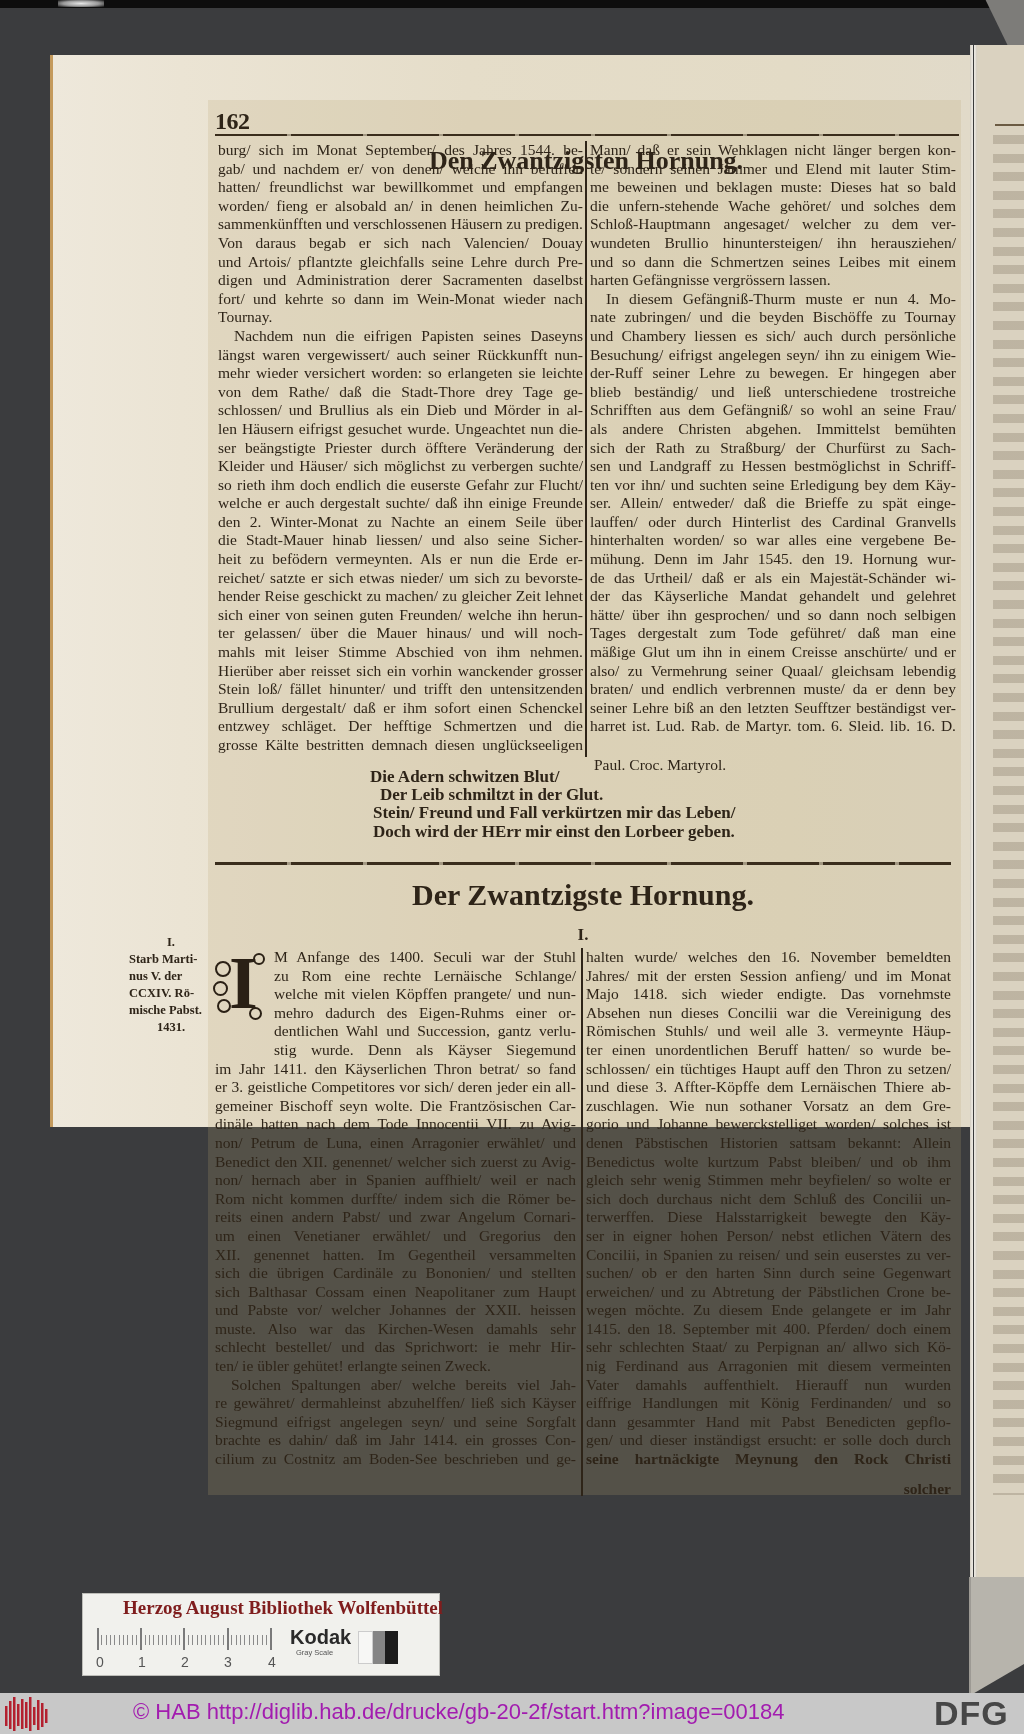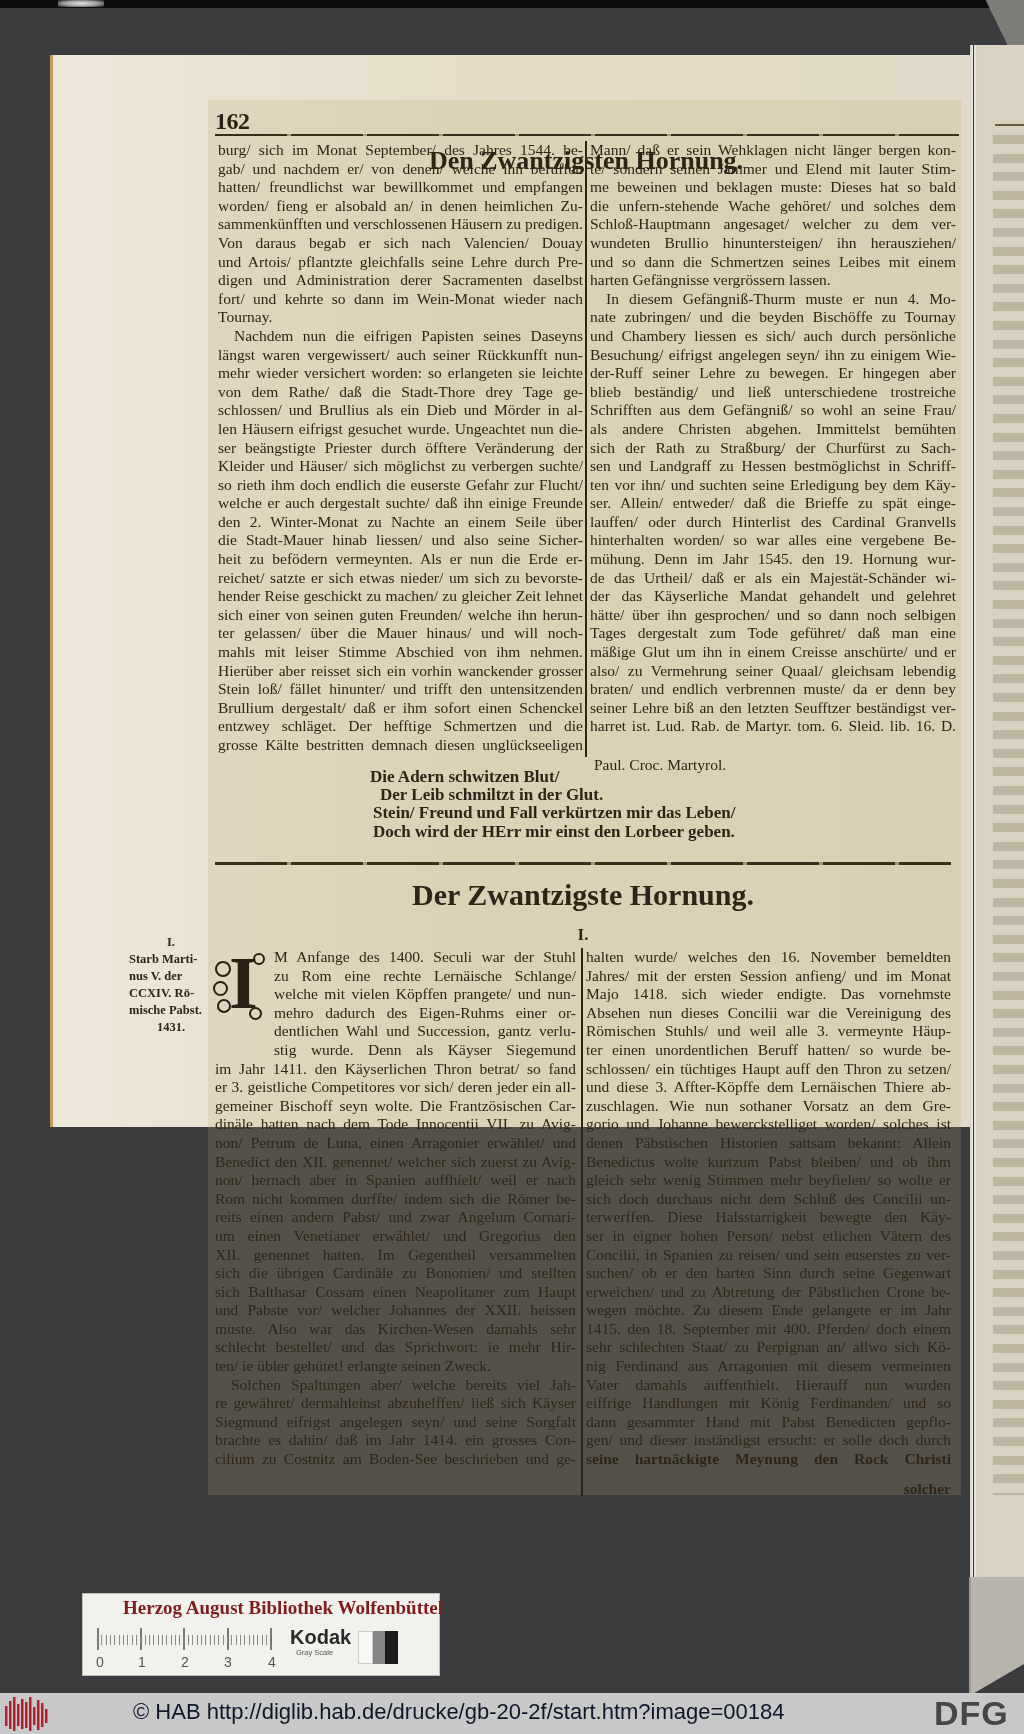--- a/index.html
+++ b/index.html
@@ -44,21 +44,21 @@
   .card .ruler-minor{position:absolute;left:15px;top:42px;width:178px;height:10px;background:repeating-linear-gradient(90deg,#8a8a8a 0 1px,transparent 1px 4.33px);}
   .card .tick{position:absolute;top:35px;width:1.5px;height:22px;background:#7a7a7a;}
   .card .lbl{position:absolute;top:61px;font-family:"Liberation Sans",sans-serif;font-size:14px;color:#555;width:12px;text-align:center;}
   .card .kodak{position:absolute;left:208px;top:33px;font-family:"Liberation Sans",sans-serif;font-weight:bold;font-size:20px;color:#2a2a2a;}
   .card .kodak-sub{position:absolute;left:214px;top:55px;font-family:"Liberation Sans",sans-serif;font-size:7.5px;color:#555;}
   .card .swatch{position:absolute;left:276px;top:38px;width:40px;height:33px;display:flex;}
   .card .swatch span{flex:1;}
 
   .footer{position:absolute;left:0;top:1693px;width:1024px;height:41px;background:#c8c8c8;}
   .footer .logo{position:absolute;left:5px;top:4px;}
-  .footer .copy{position:absolute;left:133px;top:6px;font-family:"Liberation Sans",sans-serif;font-size:22px;color:#0f172a;white-space:nowrap;}
+  .footer .copy{position:absolute;left:133px;top:6px;font-family:"Liberation Sans",sans-serif;font-size:22px;color:#a21caf;white-space:nowrap;}
   .footer .dfg{position:absolute;left:934px;top:1px;font-family:"Liberation Sans",sans-serif;font-weight:bold;font-size:34px;letter-spacing:1px;color:#474747;}
 </style>
 </head>
 <body>
 
 <div id="root">
   <div class="topstrip"></div>
   <div class="topglare"></div>
   <div class="topright"></div>
 

